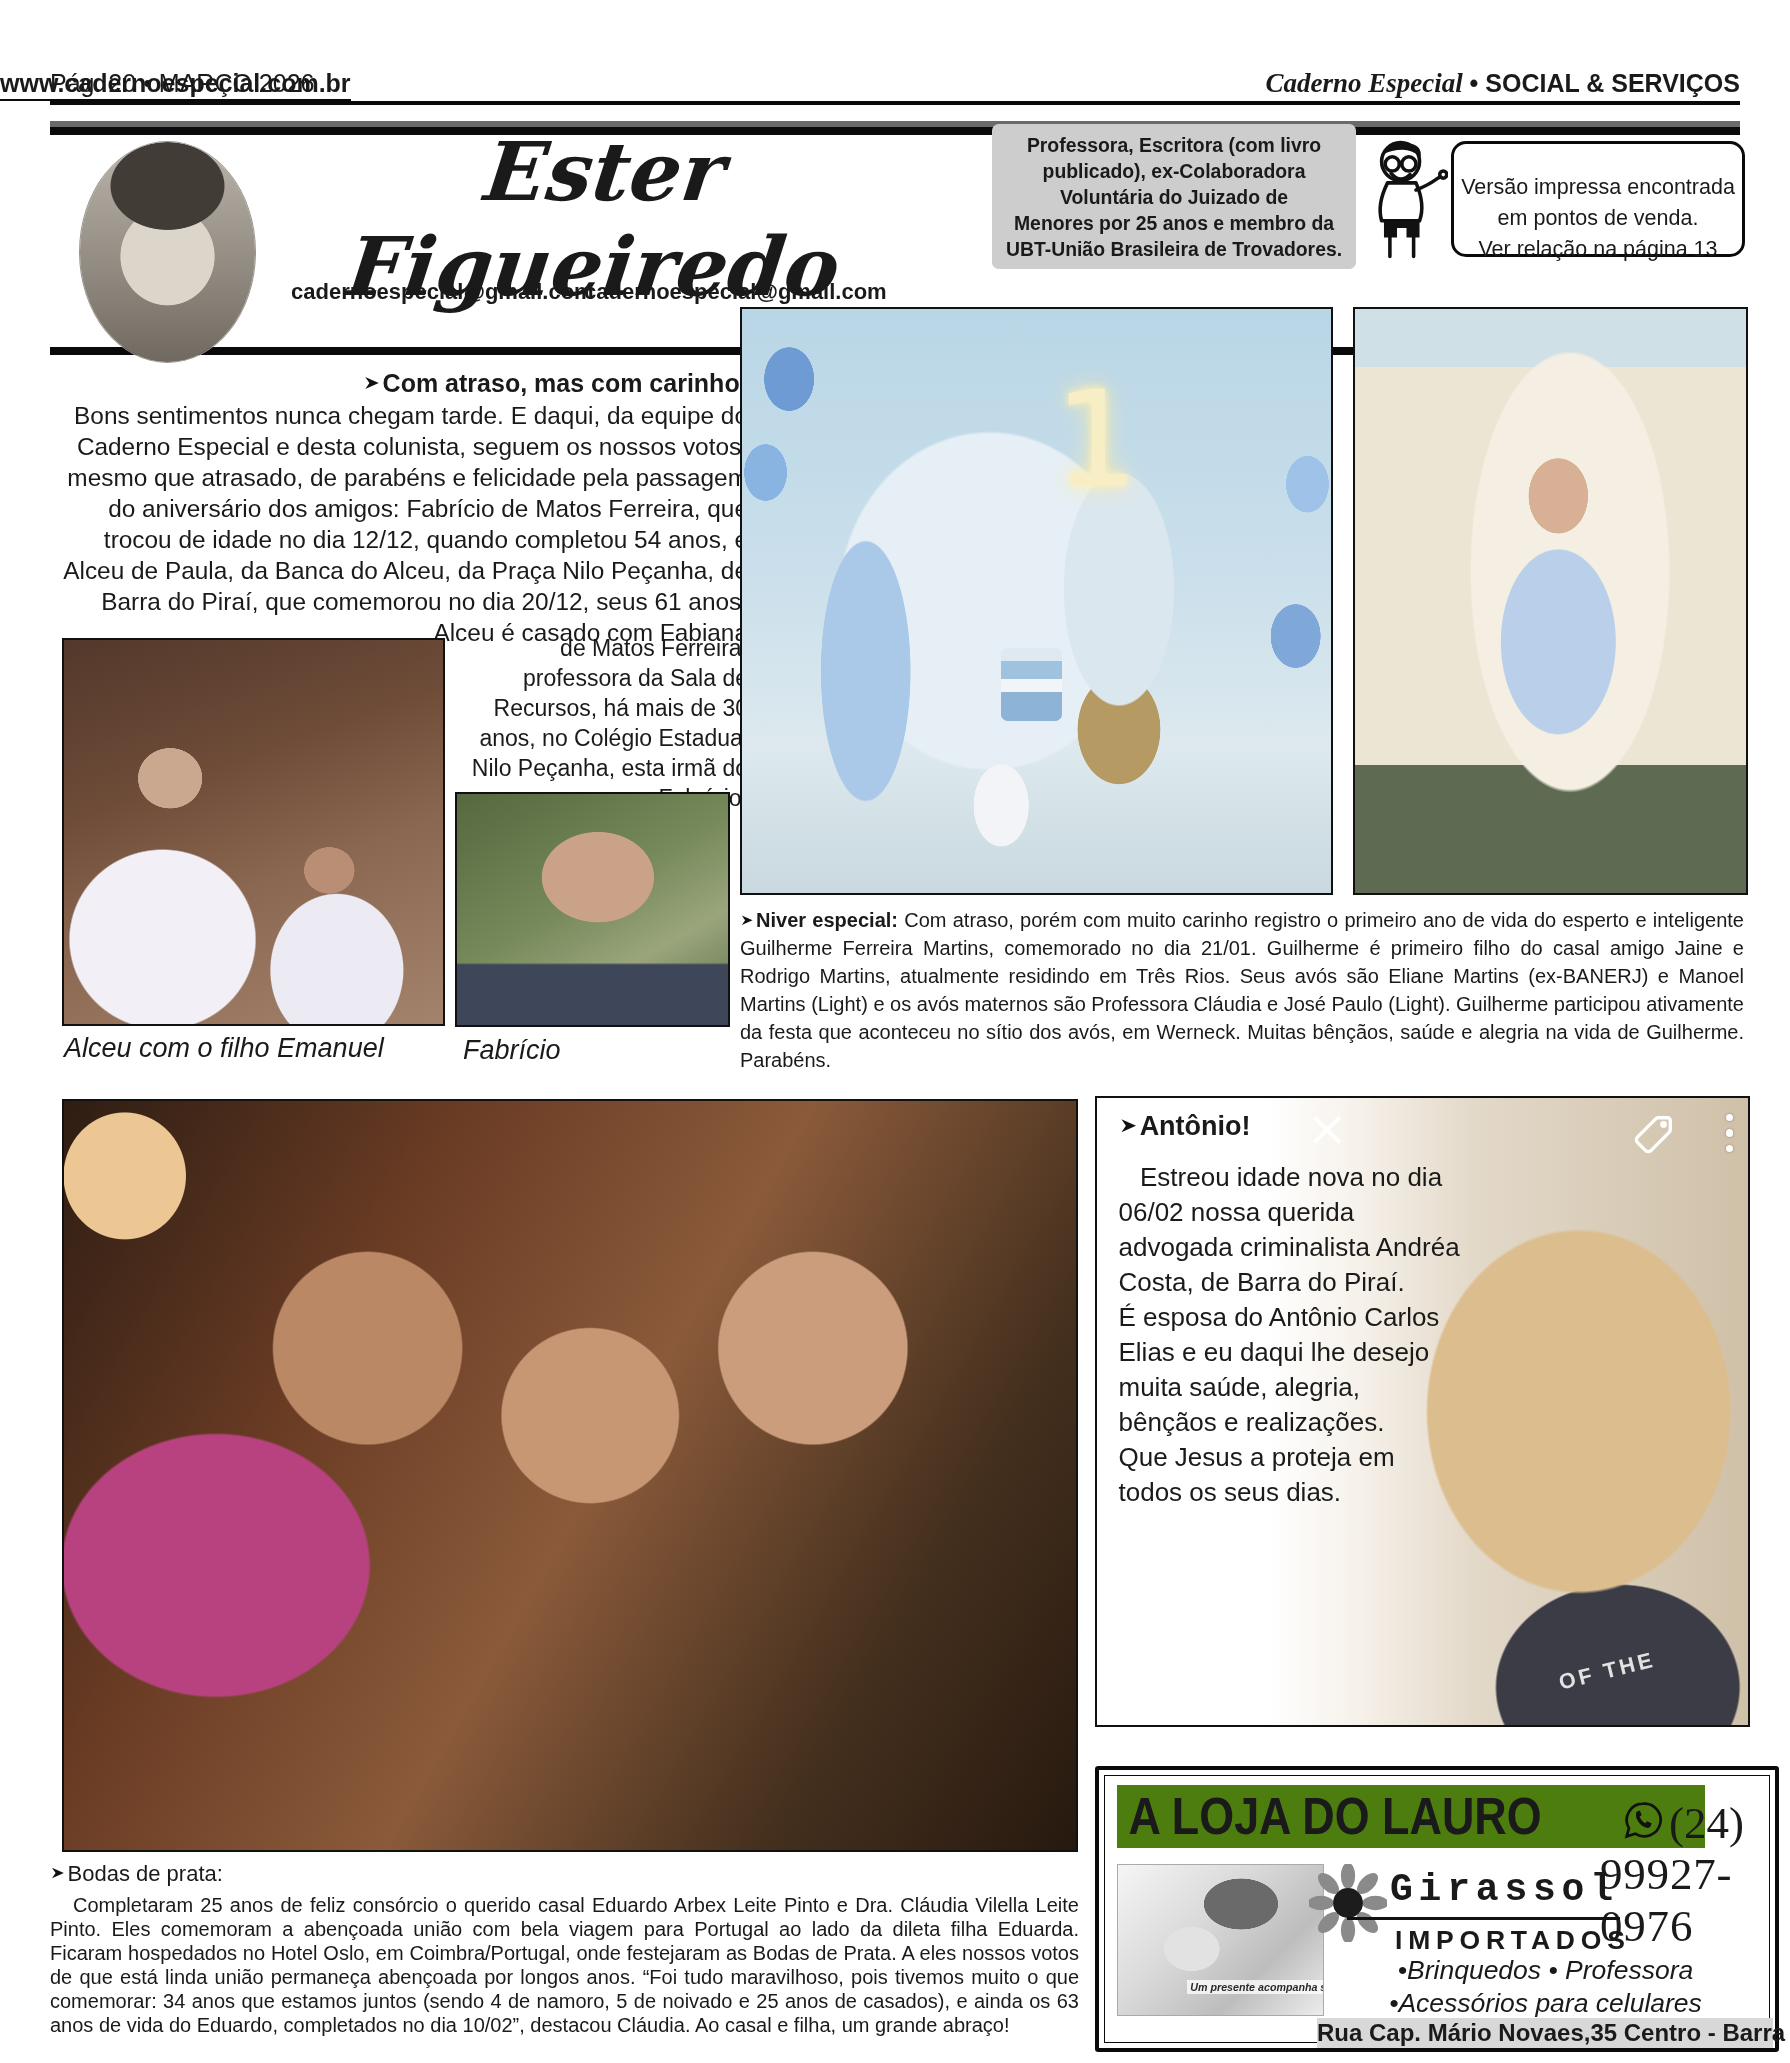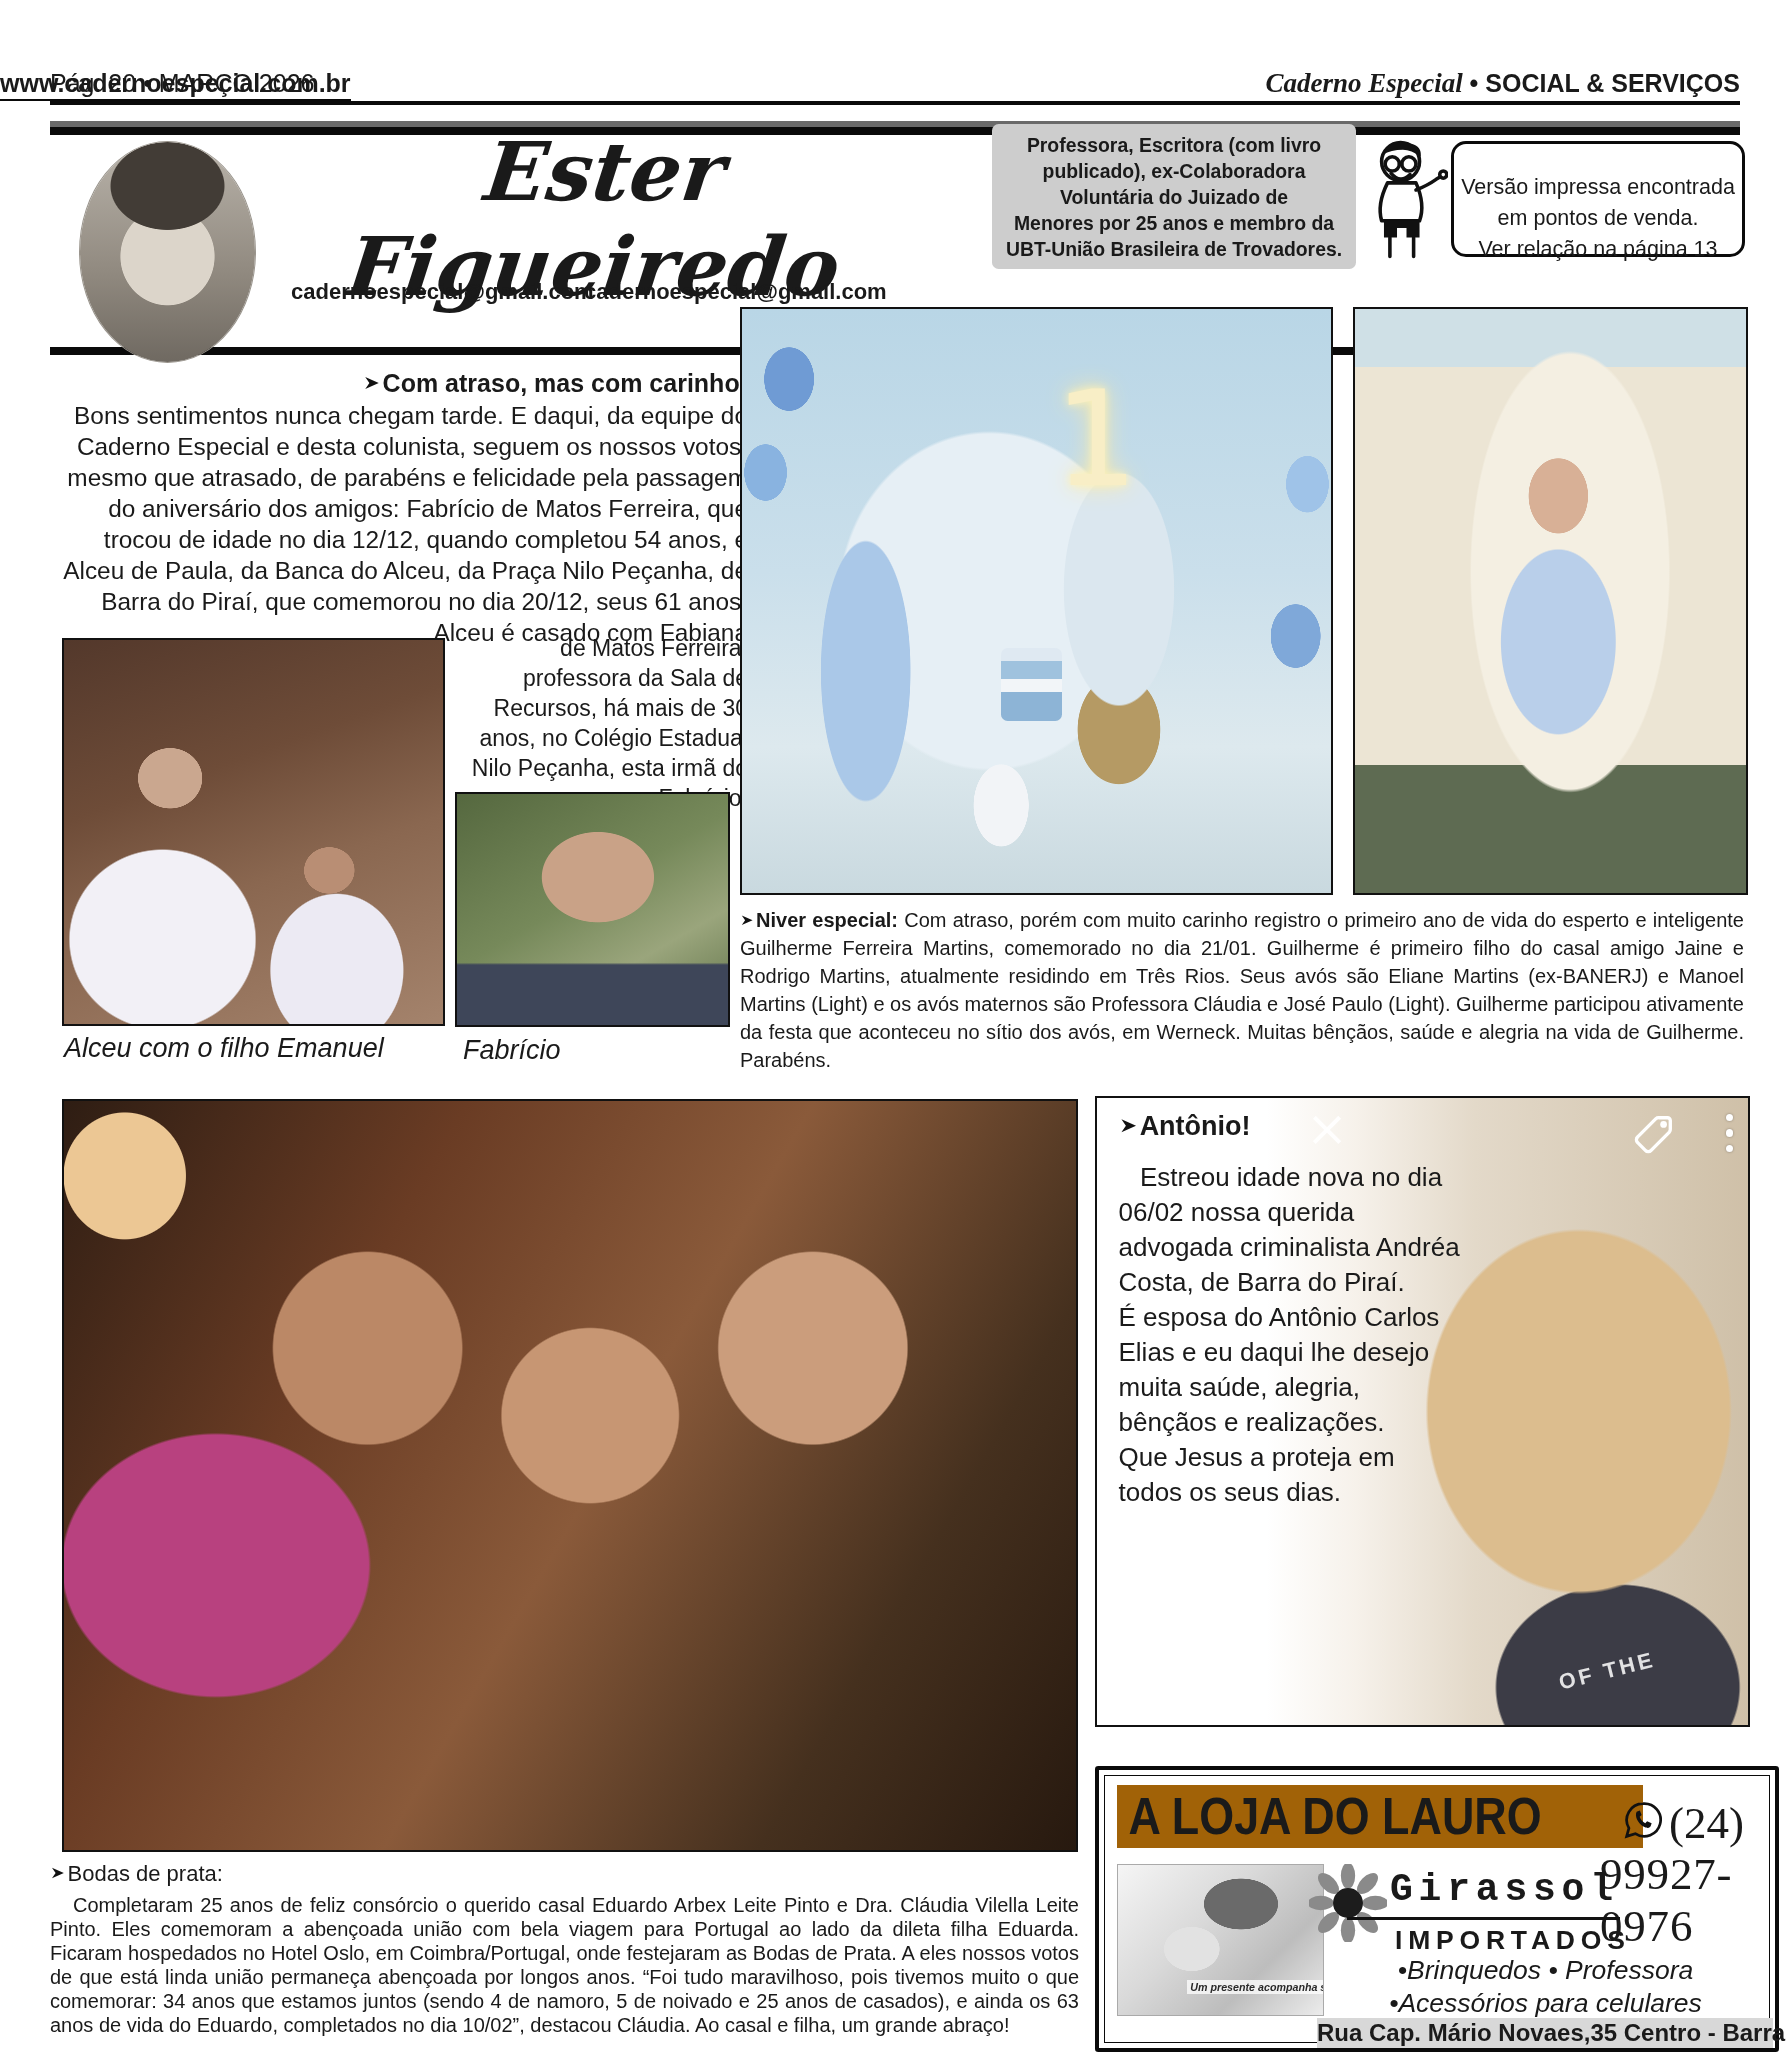--- a/index.html
+++ b/index.html
@@ -182,21 +182,21 @@
 muita saúde, alegria,
 bênçãos e realizações.
 Que Jesus a proteja em
 todos os seus dias.</div>
     </div>
   </div>
 
   <div class="abs" style="left:1095px;top:1766px;width:684px;height:286px;border:4.1px solid #0a0a0a;border-radius:3.3px;box-sizing:border-box;">
     <div style="position:absolute;inset:5px;border:1.7px solid #0a0a0a;"></div>
 
-    <div style="position:absolute;left:18px;top:15px;width:526px;height:63px;background:#a16207;">
+    <div style="position:absolute;left:18px;top:15px;width:588px;height:63px;background:#4d7c0f;">
       <div class="bold" style="font-size:51px;line-height:63px;padding-left:13.2px;transform:scaleX(.88);transform-origin:left;white-space:nowrap;">A LOJA DO LAURO</div>
     </div>
 
     <svg style="position:absolute;left:524px;top:30px;" width="40" height="40" viewBox="0 0 44 44">
       <path d="M22 4a18 18 0 0 0-15.5 27L4 40l9.5-3A18 18 0 1 0 22 4z" fill="none" stroke="#111" stroke-width="3"></path>
       <path d="M15 13c-2.5 5 1.5 13 8 16.5 4.5 2.3 6.5 1.2 7.5-.8l1-3-5-2.2-2 2.2c-3-1.8-5-4-6.2-7.2l2.2-2-2-5z" fill="#111"></path>
     </svg>
     <div style="position:absolute;left:570px;top:26.5px;font-family:'Liberation Serif',serif;font-size:45px;">(24)</div>
     <div style="position:absolute;left:501px;top:78px;font-family:'Liberation Serif',serif;font-size:45px;letter-spacing:0.8px;">99927-0976</div>
 

